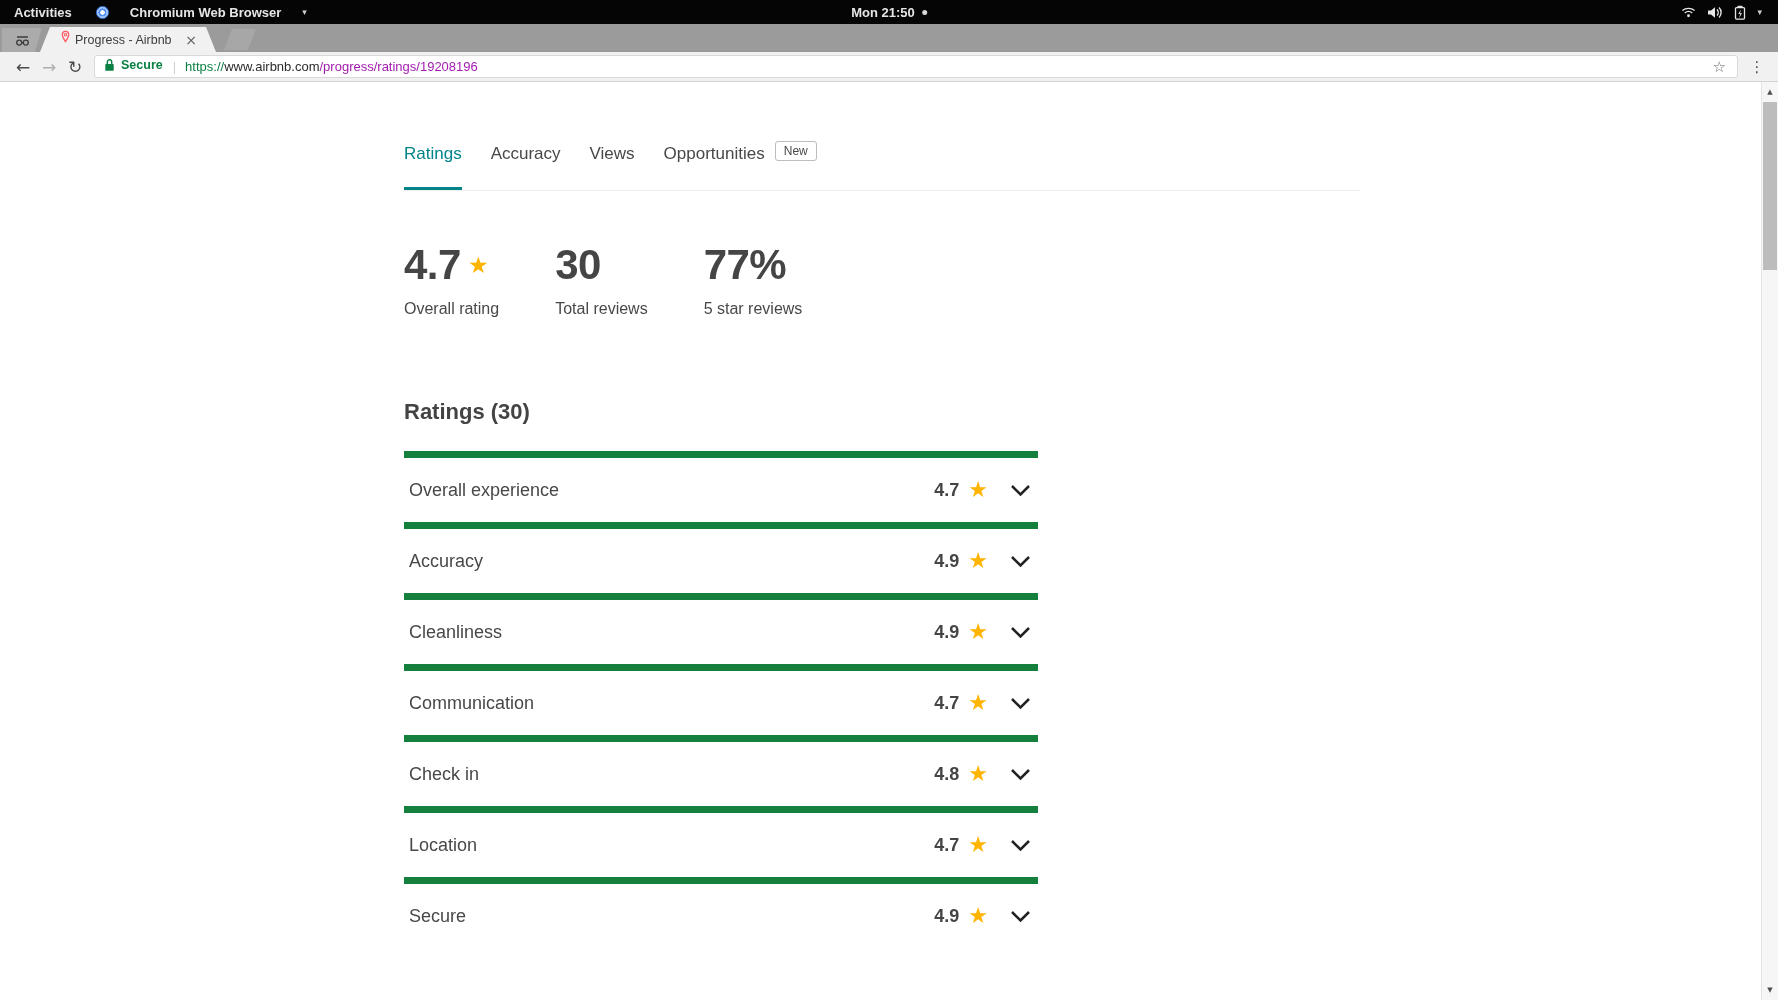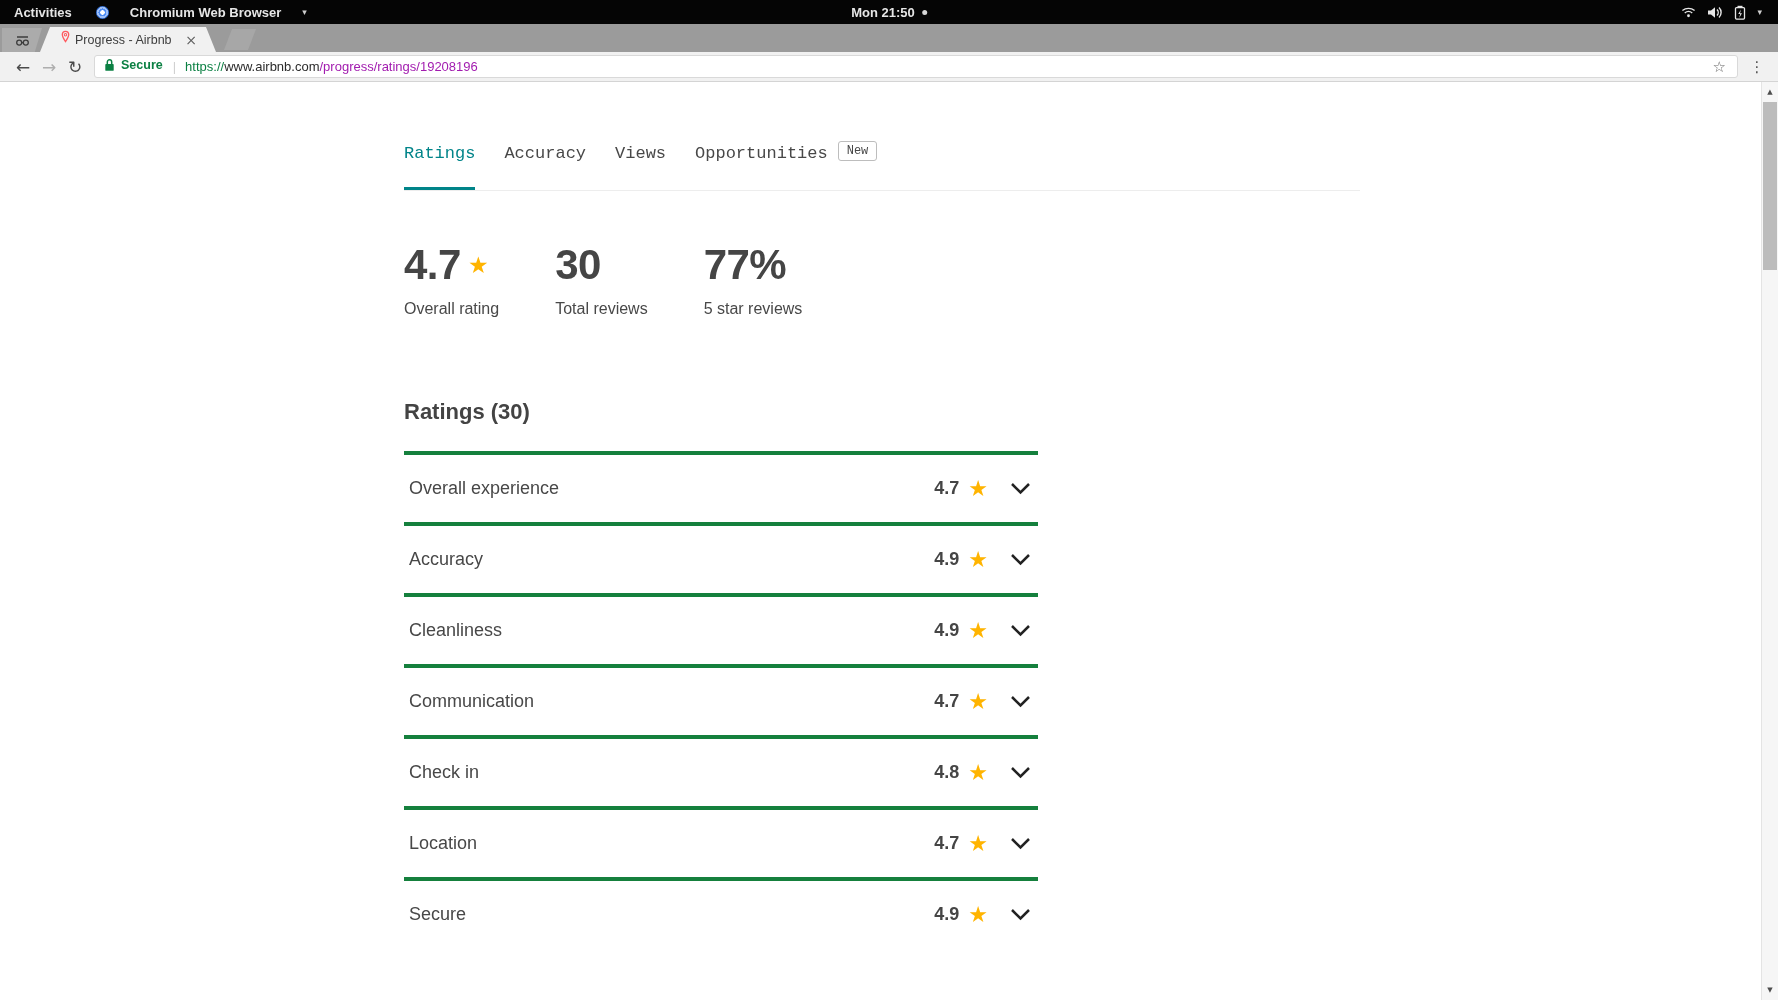--- a/index.html
+++ b/index.html
@@ -38,35 +38,35 @@
   .url-host { color:#2b2b2b; }
   .url-path { color:#a21caf; }
   .url-spacer { flex:1; }
   .bookmark-star { font-size:15px; color:#6b6b6b; padding:0 2px; }
   .menu-dots { width:22px; display:flex; align-items:center; justify-content:center; font-size:15px; color:#555; letter-spacing:0; }
 
   
   #page { position:absolute; top:82px; left:0; width:1778px; height:918px; background:#fff; color:#484848; }
   .content { margin-left:404px; }
 
-  .page-tabs { width:956px; padding-top:62px; display:flex; align-items:flex-end; gap:29px; border-bottom:1px solid #ededed;font-family:Liberation Mono, monospace; }
+  .page-tabs { width:956px; padding-top:62px; display:flex; align-items:flex-end; gap:29px; border-bottom:1px solid #ededed; }
   .page-tab { font-size:17px; line-height:20px; color:#484848; padding-bottom:23px; border-bottom:3px solid transparent; display:flex; align-items:flex-start; cursor:pointer; }
   .page-tab.active { color:var(--teal,#008489); border-bottom-color:var(--teal,#008489); }
   .new-badge { margin-left:10px; transform:translateY(-3px); border:1px solid #bdbdbd; border-radius:3px; padding:3px 8px; font-size:12px; color:#484848; line-height:1; }
 
   .stats { display:flex; margin-top:52px; }
   .stat { margin-right:56px; min-width:92px; }
   .stat-value { font-size:42px; line-height:44px; font-weight:700; color:#454545; display:flex; align-items:center; letter-spacing:-0.5px; }
   .stat-star { font-size:23px; margin-left:7px; color:var(--star_gold,#FFB400); font-weight:400; }
   .stat-label { margin-top:12px; font-size:16px; line-height:19px; color:#484848; }
 
   .section-title { margin-top:80px; font-size:22px; line-height:27px; font-weight:700; color:#434343; }
 
   .ratings-list { width:634px; margin-top:26px; }
-  .rating-row { height:71px; border-top:4px solid #15803d; display:flex; align-items:center; padding-left:5px; cursor:pointer; }
+  .rating-row { height:71px; border-top:7px solid #15803d; display:flex; align-items:center; padding-left:5px; cursor:pointer; }
   .rating-label { flex:1; font-size:18px; color:#484848; }
   .rating-value { font-size:18px; font-weight:700; color:#454545; }
   .star-icon { font-size:22px; color:var(--star_gold,#FFB400); margin-left:9px; line-height:1; }
   .row-chevron { margin-left:22px; margin-right:7px; display:flex; align-items:center; }
 
   
   #scrollbar { position:absolute; right:0; top:0; width:17px; height:918px; background:#f6f6f6; border-left:1px solid #e4e4e4; }
   .scroll-btn { position:absolute; left:0; width:16px; height:16px; display:flex; align-items:center; justify-content:center; font-size:7px; color:#4d4d4d; }
   .scroll-btn.up { top:2px; }
   .scroll-btn.down { bottom:2px; }

